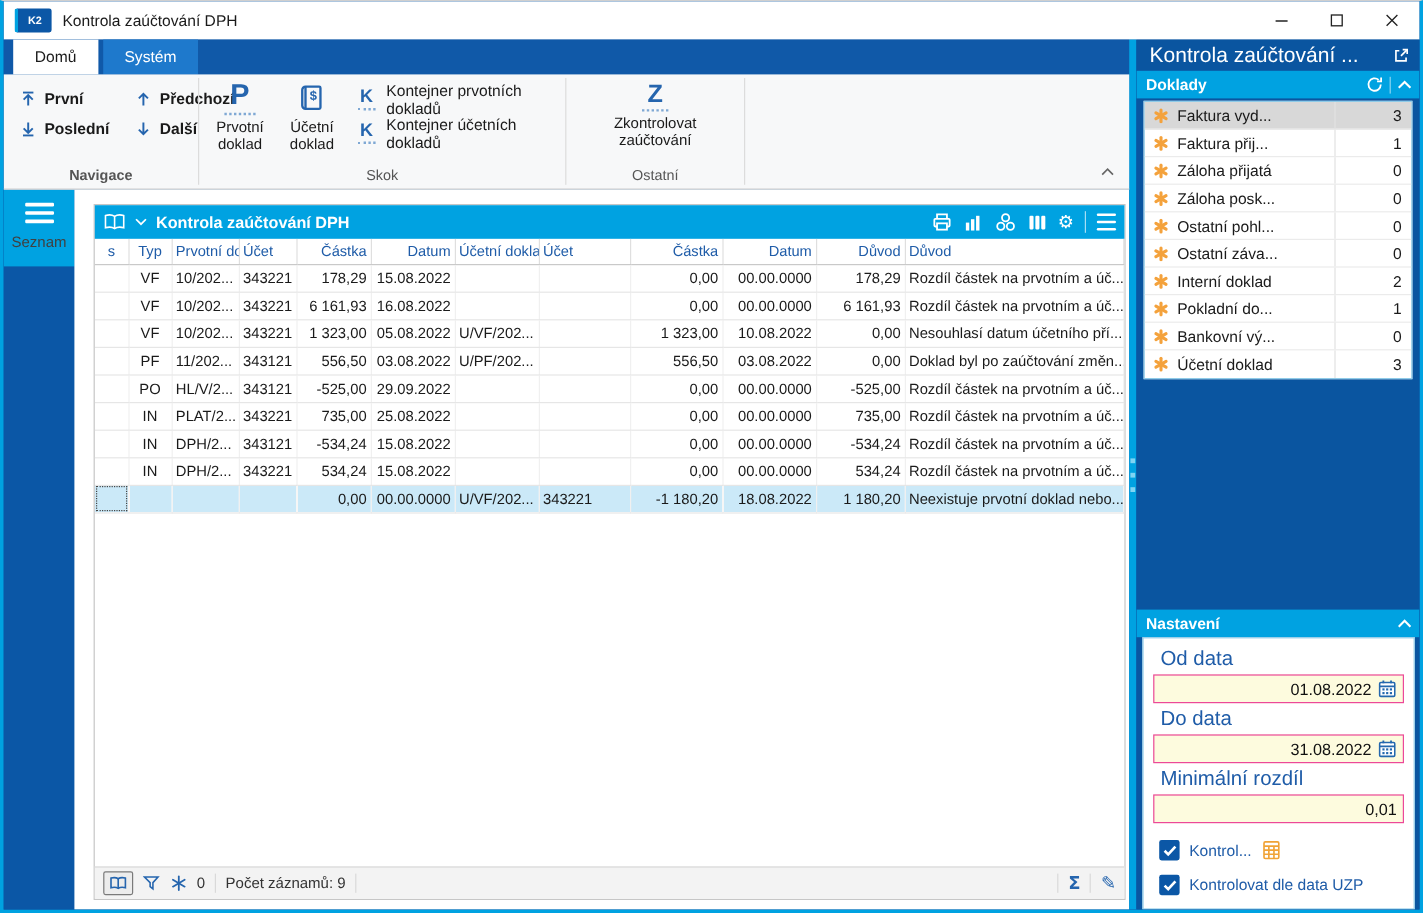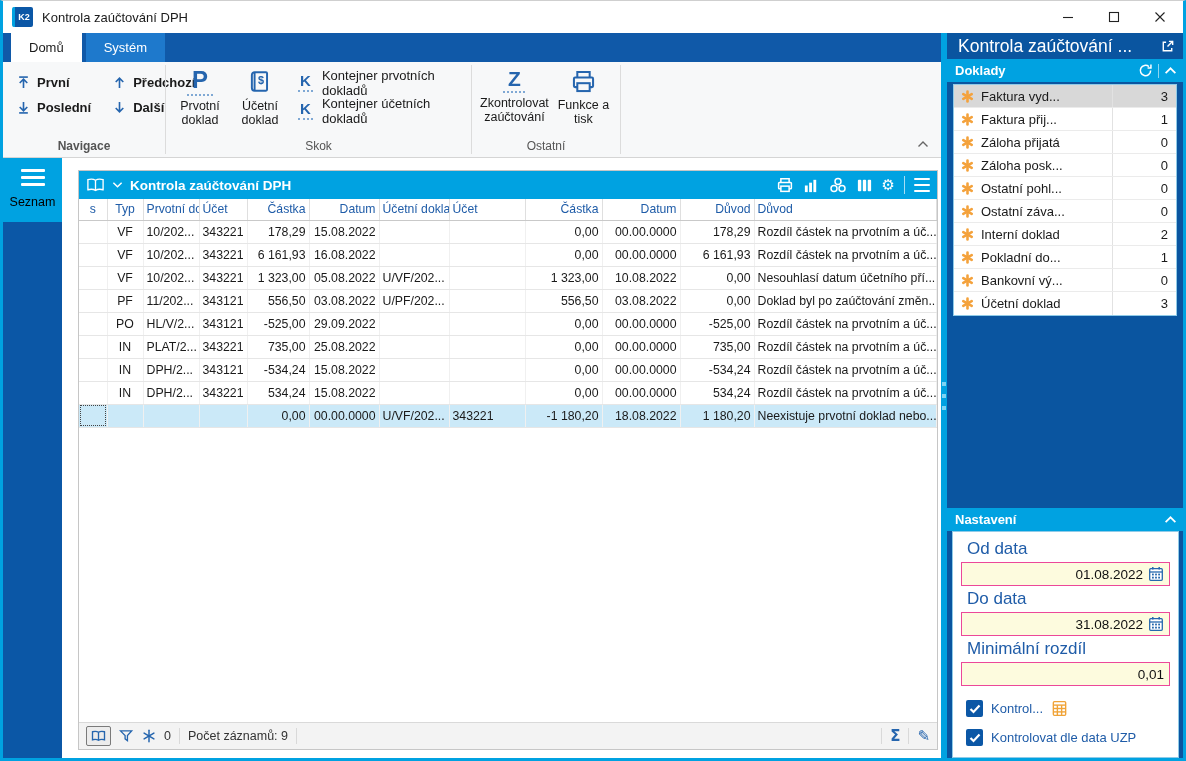--- a/index.html
+++ b/index.html
@@ -2,21 +2,21 @@
 <html><head>
 <meta charset="utf-8">
 <style>
   * { margin:0; padding:0; box-sizing:border-box; }
   body { font-family:"Liberation Sans","DejaVu Sans",sans-serif; background:#e8e8e8; }
   .window{ position:relative; width:1186px; height:761px; background:#0B57A6;
     border-left:3px solid #00A2E1; border-right:3px solid #00A2E1; border-bottom:3px solid #00A2E1;
     border-top:1px solid #CFCFCF; overflow:hidden; }
   
   .titlebar{ height:32px; background:#fff; display:flex; align-items:center; }
-  .app-icon{ width:21px; height:20px; margin:0 9px 0 9px; background:#0B57A6; color:#fff;
+  .app-icon{ width:31px; height:20px; margin:0 9px 0 9px; background:#0B57A6; color:#fff;
     font-size:9px; font-weight:bold; display:flex; align-items:center; justify-content:center;
     border-radius:2px; border-left:3px solid #00A2E1; }
   .title-text{ font-size:13px; color:#1a1a1a; }
   .win-controls{ margin-left:auto; display:flex; height:100%; }
   .win-btn{ width:46px; display:flex; align-items:center; justify-content:center; }
   
   .body-row{ display:flex; height:725px; }
   .left-col{ width:938px; display:flex; flex-direction:column; }
   
   .tabstrip{ height:29px; background:#1059A8; display:flex; align-items:stretch; padding-left:8px; }
@@ -39,21 +39,21 @@
   .letter-ic{ color:#2565AE; font-weight:bold; display:flex; flex-direction:column; align-items:center; line-height:1; }
   .letter-ic .dots{ border-bottom:2px dotted #7FA8D4; margin-top:2px; }
   .ic-P{ font-size:24px; } .ic-P .dots{ width:26px; }
   .ic-K{ font-size:15px; } .ic-K .dots{ width:15px; }
   .ic-Z{ font-size:21px; } .ic-Z .dots{ width:22px; }
   .ribbon-collapse{ position:absolute; right:12px; bottom:5px; }
   
   .main-row{ flex:1; display:flex; min-height:0; }
   .sidebar{ width:59px; background:#0B57A6; }
   .side-tab{ height:64px; background:#00A2E1; display:flex; flex-direction:column; align-items:center;
-    padding-top:11px; gap:9px; color:#000000; font-size:12.5px; }
+    padding-top:11px; gap:9px; color:#404040; font-size:12.5px; }
   .burger{ display:flex; flex-direction:column; gap:4px; }
   .burger span{ width:24px; height:3px; background:#fff; border-radius:1px; }
   .burger.small span{ width:16px; height:2px; }
   .content{ flex:1; background:#fff; min-width:0; }
   .grid-frame{ margin:12px 3px 0 16px; height:580px; border:1px solid #C6C6C6; display:flex; flex-direction:column; background:#fff; }
   .grid-toolbar{ height:28px; background:#00A2E1; display:flex; align-items:center; padding:0 7px; gap:7px; color:#fff; }
   .grid-title{ font-size:13.5px; font-weight:bold; }
   .tb-right{ margin-left:auto; display:flex; align-items:center; gap:9px; }
   .tb-sep{ width:1px; height:18px; background:rgba(255,255,255,.65); }
   .glyph-ic{ font-family:"DejaVu Sans",sans-serif; font-size:15px; line-height:1; }
@@ -204,28 +204,20 @@
           <div class="rgroup-label">Skok</div>
         </div>
         <div class="rsep"></div>
 
         <div class="rgroup" style="width:148px;">
           <div class="rgroup-body" style="gap:2px; justify-content:center;">
             <div class="big-btn" style="width:74px;">
               <span class="letter-ic ic-Z">Z<span class="dots"></span></span>
               <span class="lbl">Zkontrolovat zaúčtování</span>
             </div>
-            <div class="big-btn" style="width:62px;">
-              <svg width="27" height="27" viewBox="0 0 24 24" fill="none" stroke="#2565AE" stroke-width="1.8">
-                  <path d="M6.5 8.5v-5h11v5"></path>
-                  <rect x="3.5" y="8.5" width="17" height="8.5" rx="1"></rect>
-                  <rect x="6.5" y="13.5" width="11" height="7" fill="#F7F8F9"></rect>
-                </svg>
-              <span class="lbl">Funkce a tisk</span>
-            </div>
           </div>
           <div class="rgroup-label">Ostatní</div>
         </div>
         <div class="rsep"></div>
 
         <div class="ribbon-collapse">
           <svg width="12" height="8" viewBox="0 0 12 8" fill="none" stroke="#666" stroke-width="1.4">
               <path d="M1.5 6.5L6 2l4.5 4.5"></path>
             </svg>
         </div>

